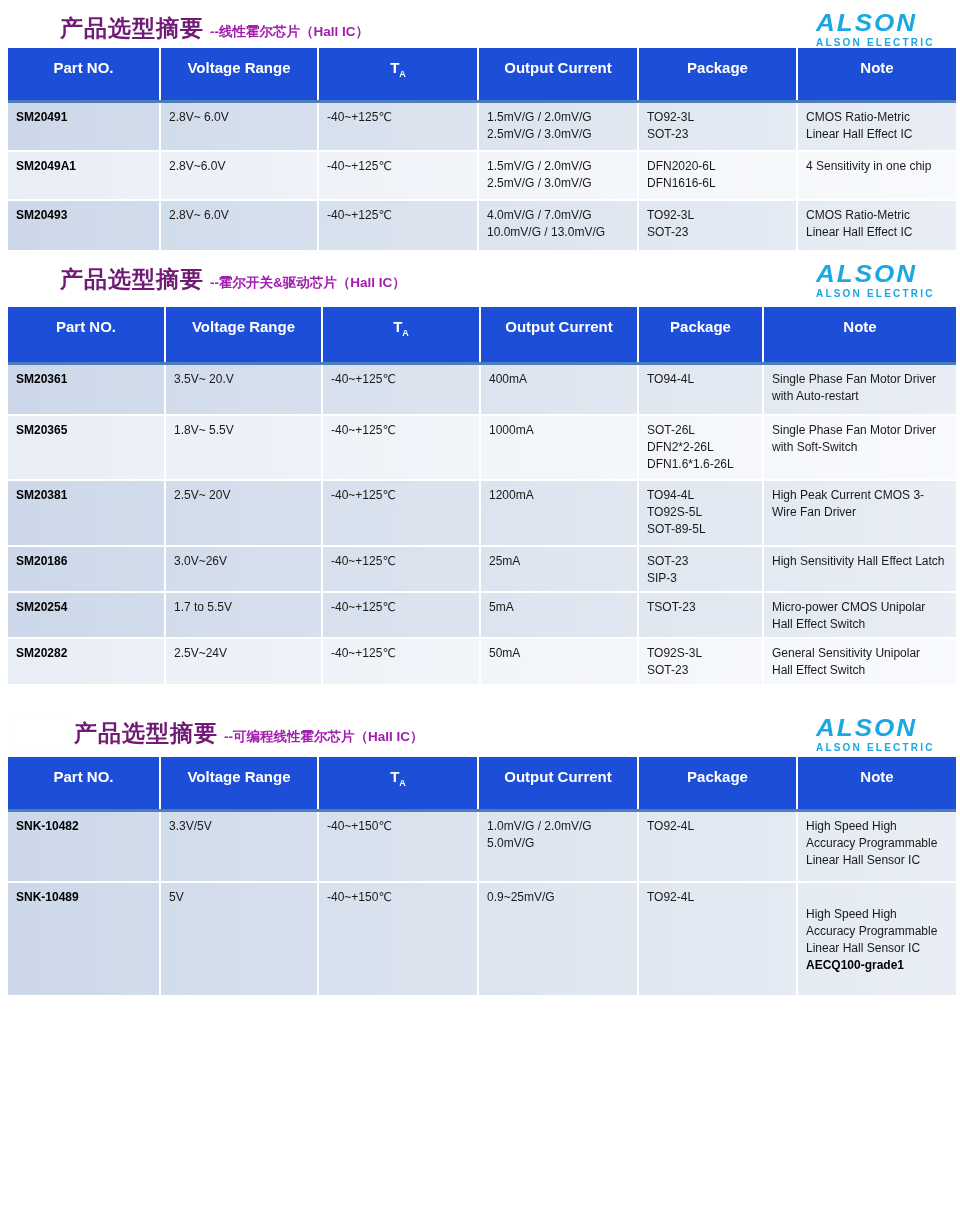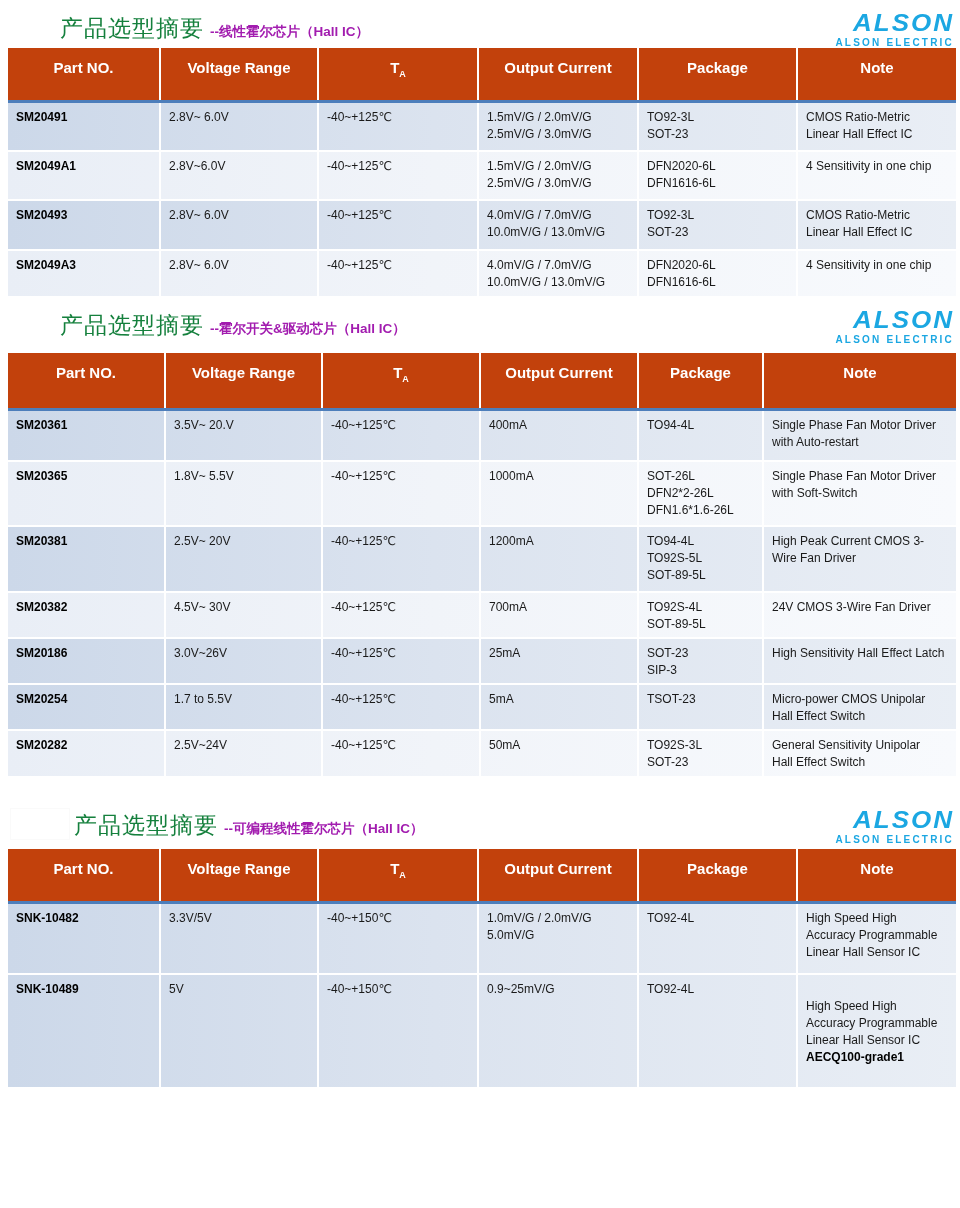--- a/index.html
+++ b/index.html
@@ -5,33 +5,33 @@
   html,body{margin:0;padding:0;background:#fff;}
   .sheet{
     position:relative;width:960px;height:1208px;background:#ffffff;
     font-family:"Liberation Sans","DejaVu Sans",sans-serif;overflow:hidden;
   }
   .sec-head{position:relative;height:40px;display:flex;align-items:center;}
   .sec-head.first{margin-top:8px;}
   .sec-head.second{margin-top:9px;margin-bottom:8px;}
   .sec-head.third{margin-top:29px;margin-bottom:4px;}
   .title-wrap{margin-left:60px;display:flex;align-items:baseline;white-space:nowrap;}
-  .title-main{font-size:23px;font-weight:400;color:#15803d;letter-spacing:1px;}
+  .title-main{font-size:23px;font-weight:700;color:#701a75;letter-spacing:1px;}
   .title-sub{font-size:13.5px;font-weight:700;color:#a21caf;margin-left:6px;}
-  .logo{position:absolute;right:6px;top:1px;width:138px;text-align:right;line-height:1;}
+  .logo{position:absolute;right:6px;top:1px;width:138px;text-align:left;line-height:1;}
   .logo-word{
     color:#1ba7e2;font-weight:700;font-style:italic;font-size:26px;
     letter-spacing:2px;transform:scaleY(0.95);
   }
   .logo-sub{color:#1ba7e2;font-size:10px;font-weight:700;letter-spacing:2.2px;margin-top:3px;}
   .white-box{position:absolute;left:10px;top:3px;width:58px;height:30px;background:#ffffff;border:1px solid #fafafa;}
 
   table{border-collapse:collapse;table-layout:fixed;width:948px;margin-left:8px;}
   th{
-    background:#c2410c;color:#ffffff;font-size:15px;font-weight:700;
+    background:#1d4ed8;color:#ffffff;font-size:15px;font-weight:700;
     text-align:center;vertical-align:top;padding-top:11px;height:53px;
     border-right:2px solid #ffffff;border-bottom:3px solid #4d7ebb;
     box-sizing:border-box;
   }
   th:last-child{border-right:none;}
   th sub{font-size:9px;}
   .tall th{height:56px;}
   td{
     vertical-align:top;padding:6px 2px 4px 8px;font-size:12px;line-height:1.42;
     color:#1a1a1a;border-right:2px solid #ffffff;border-bottom:2px solid #ffffff;
@@ -102,30 +102,20 @@
     <tr class="r-odd" style="height:50px">
       <td class="c-part">SM20493</td>
       <td>2.8V~ 6.0V</td>
       <td>-40~+125℃</td>
       <td>4.0mV/G / 7.0mV/G
 10.0mV/G / 13.0mV/G</td>
       <td>TO92-3L
 SOT-23</td>
       <td>CMOS Ratio-Metric
 Linear Hall Effect IC</td>
-    </tr>
-    <tr class="r-even" style="height:46px">
-      <td class="c-part">SM2049A3</td>
-      <td>2.8V~ 6.0V</td>
-      <td>-40~+125℃</td>
-      <td>4.0mV/G / 7.0mV/G
-10.0mV/G / 13.0mV/G</td>
-      <td>DFN2020-6L
-DFN1616-6L</td>
-      <td>4 Sensitivity in one chip</td>
     </tr>
   </tbody>
     </table>
 
   <div class="sec-head second">
     <div class="title-wrap">
       <span class="title-main">产品选型摘要</span>
       <span class="title-sub">--霍尔开关&amp;驱动芯片（Hall IC）</span>
     </div>
     <div class="logo">
@@ -175,29 +165,20 @@
     <tr class="r-odd" style="height:66px">
       <td class="c-part">SM20381</td>
       <td>2.5V~ 20V</td>
       <td>-40~+125℃</td>
       <td>1200mA</td>
       <td>TO94-4L
 TO92S-5L
 SOT-89-5L</td>
       <td>High Peak Current CMOS 3-
 Wire Fan Driver</td>
-    </tr>
-    <tr class="r-even" style="height:46px">
-      <td class="c-part">SM20382</td>
-      <td>4.5V~ 30V</td>
-      <td>-40~+125℃</td>
-      <td>700mA</td>
-      <td>TO92S-4L
-SOT-89-5L</td>
-      <td>24V CMOS 3-Wire Fan Driver</td>
     </tr>
     <tr class="r-odd" style="height:46px">
       <td class="c-part">SM20186</td>
       <td>3.0V~26V</td>
       <td>-40~+125℃</td>
       <td>25mA</td>
       <td>SOT-23
 SIP-3</td>
       <td>High Sensitivity Hall Effect Latch</td>
     </tr>

